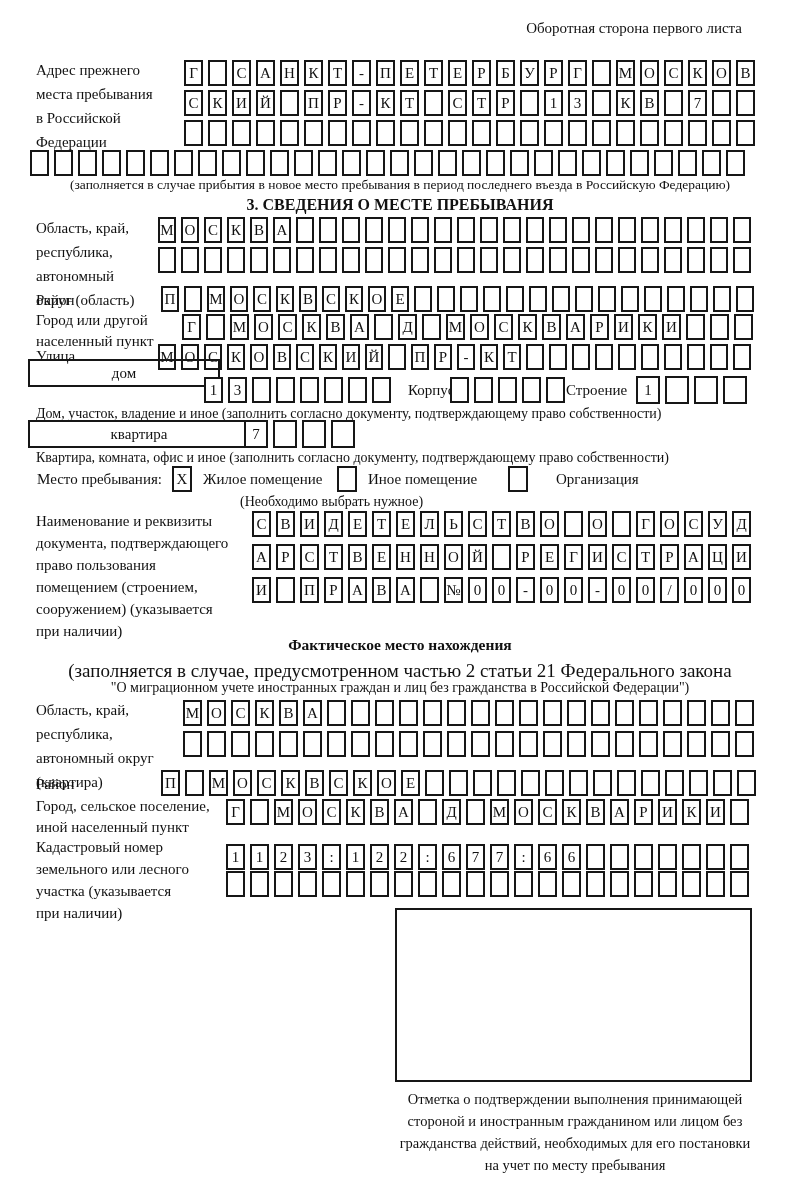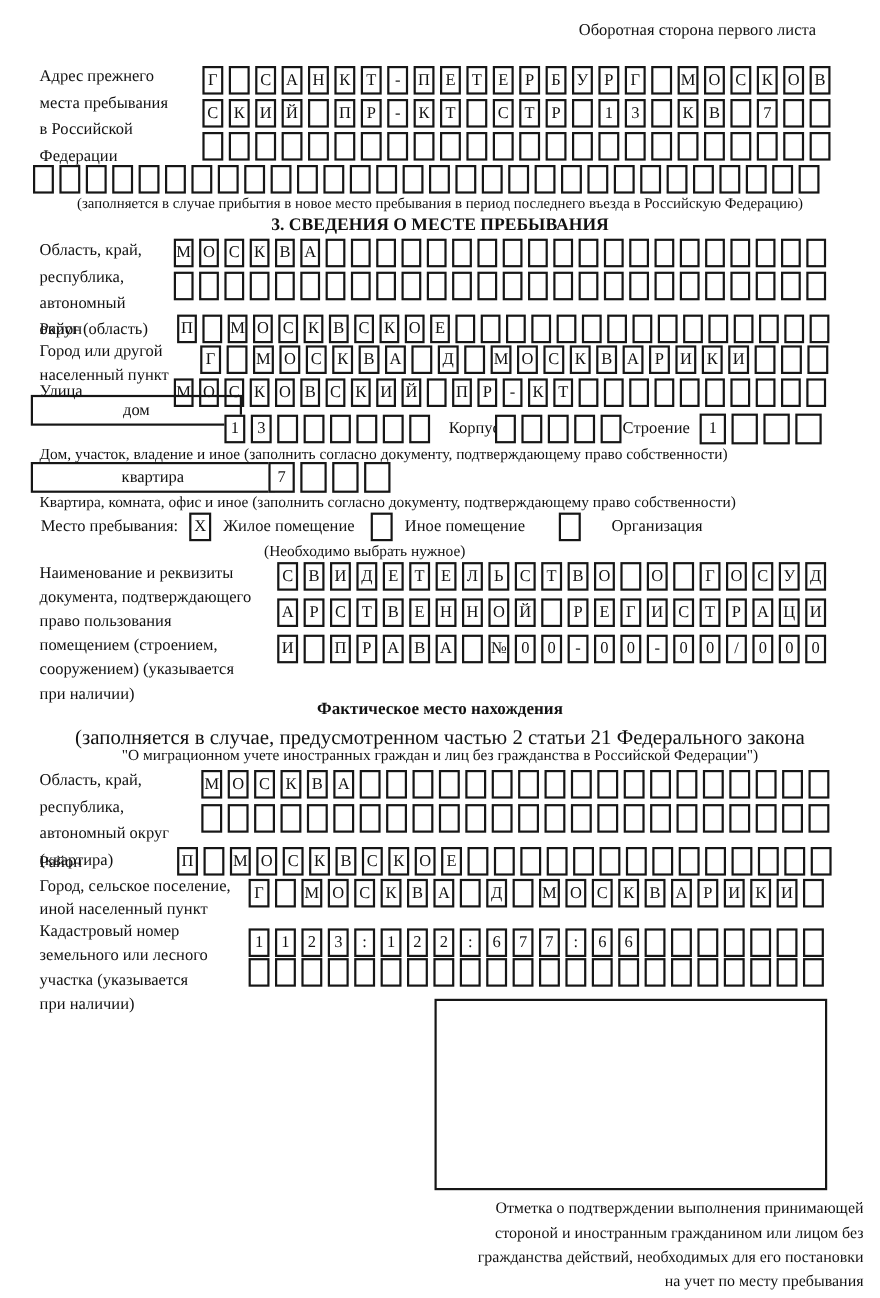--- a/index.html
+++ b/index.html
@@ -29,21 +29,21 @@
   .widebox{
     box-sizing:border-box;border:2px solid #161616;height:28px;
     display:flex;align-items:center;justify-content:center;font-size:15px;
   }
   
   .chk{
     box-sizing:border-box;display:inline-flex;align-items:center;justify-content:center;
     width:20px;height:26px;border:2px solid #161616;font-size:15px;background:#fff;
   }
   .stamp-box{box-sizing:border-box;border:2px solid #161616;background:#fff;}
-  .stamp-note{font-size:14.5px;line-height:22px;text-align:right;}
+  .stamp-note{font-size:14.5px;line-height:22px;text-align:center;}
 </style>
 </head>
 <body>
 
 <div id="page">
 
   <div class="abs lbl" style="top:16px;right:58px;">Оборотная сторона первого листа</div>
 
   <div class="abs lbl" style="left:36px;top:58px;">
     <div>Адрес прежнего</div>

